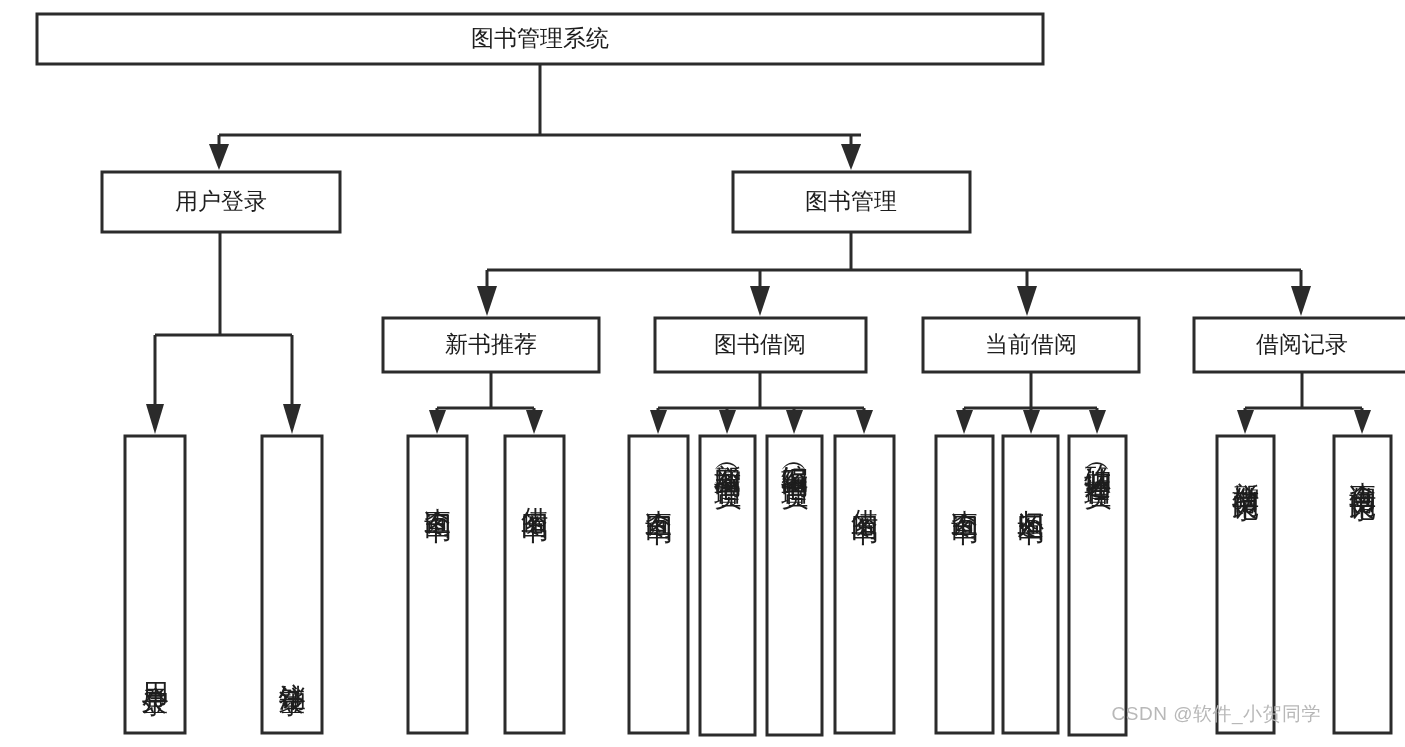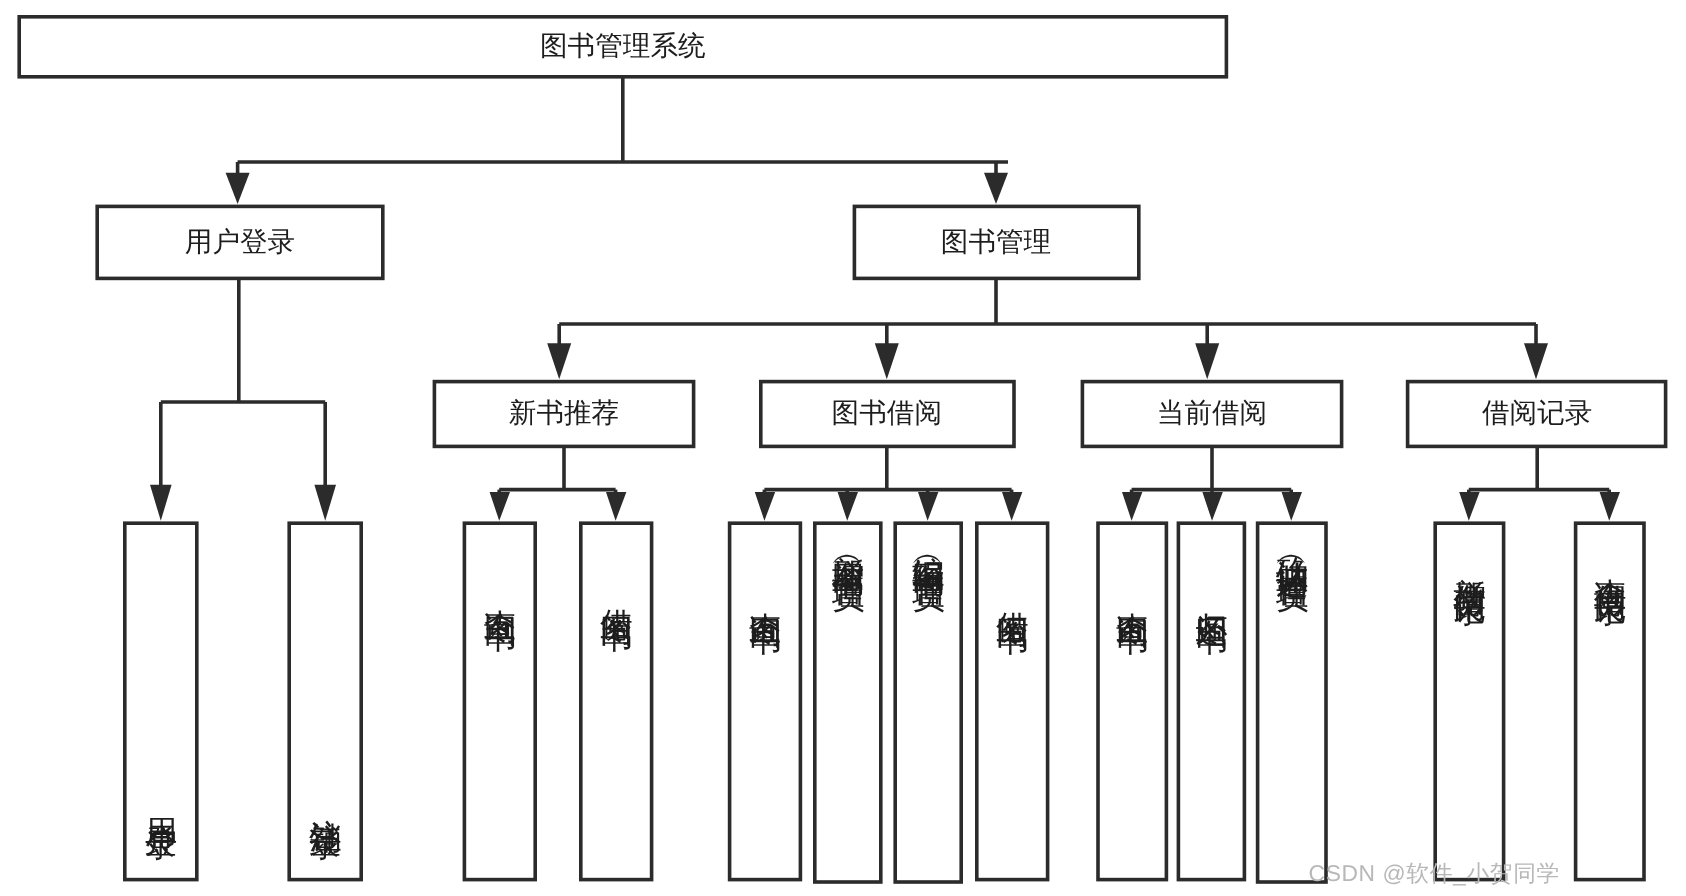--- a/index.html
+++ b/index.html
@@ -11,20 +11,21 @@
     width: 1405px;
     height: 747px;
     font-family: "Liberation Sans", "DejaVu Sans", sans-serif;
     overflow: hidden;
     position: relative;
   }
   #diagram-root {
     position: relative;
     width: 1308px;
     height: 747px;
+    margin-left: 21px;
   }
   svg.canvas {
     position: absolute;
     top: 0;
     left: 0;
     width: 1405px;
     height: 747px;
   }
   .node-box {
     fill: #ffffff;
@@ -65,21 +66,21 @@
     font-family: "Liberation Sans", "DejaVu Sans", sans-serif;
     font-size: 27px;
     line-height: 1.06;
     letter-spacing: 3px;
     color: #1d1d1d;
     white-space: nowrap;
   }
   .watermark {
     position: absolute;
     right: 8px;
-    bottom: 6px;
+    bottom: 20px;
     font-family: "Liberation Sans", "DejaVu Sans", sans-serif;
     font-size: 19px;
     color: #b8b8b8;
     letter-spacing: 0.5px;
     white-space: nowrap;
   }
 </style>
 </head>
 <body>
 

